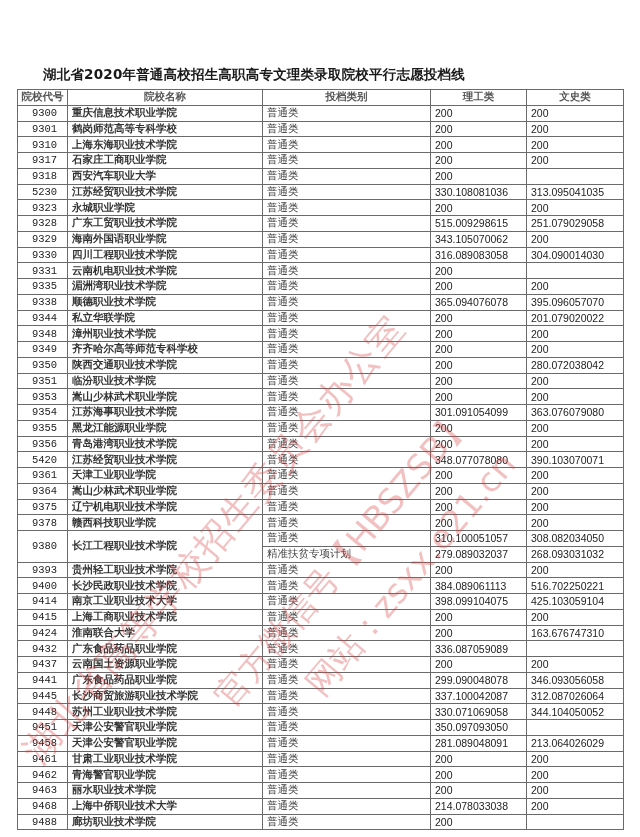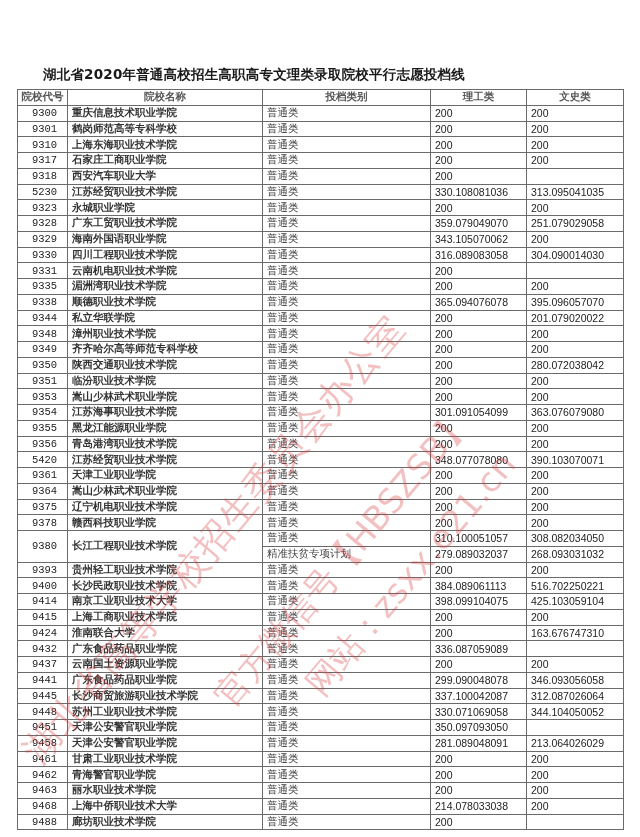--- a/index.html
+++ b/index.html
@@ -87,21 +87,21 @@
         <td class="code">9323</td>
         <td class="name">永城职业学院</td>
         <td class="type">普通类</td>
         <td class="num">200</td>
         <td class="num">200</td>
       </tr>
       <tr>
         <td class="code">9328</td>
         <td class="name">广东工贸职业技术学院</td>
         <td class="type">普通类</td>
-        <td class="num">359.079049070</td>
+        <td class="num">515.009298615</td>
         <td class="num">251.079029058</td>
       </tr>
       <tr>
         <td class="code">9329</td>
         <td class="name">海南外国语职业学院</td>
         <td class="type">普通类</td>
         <td class="num">343.105070062</td>
         <td class="num">200</td>
       </tr>
       <tr>

